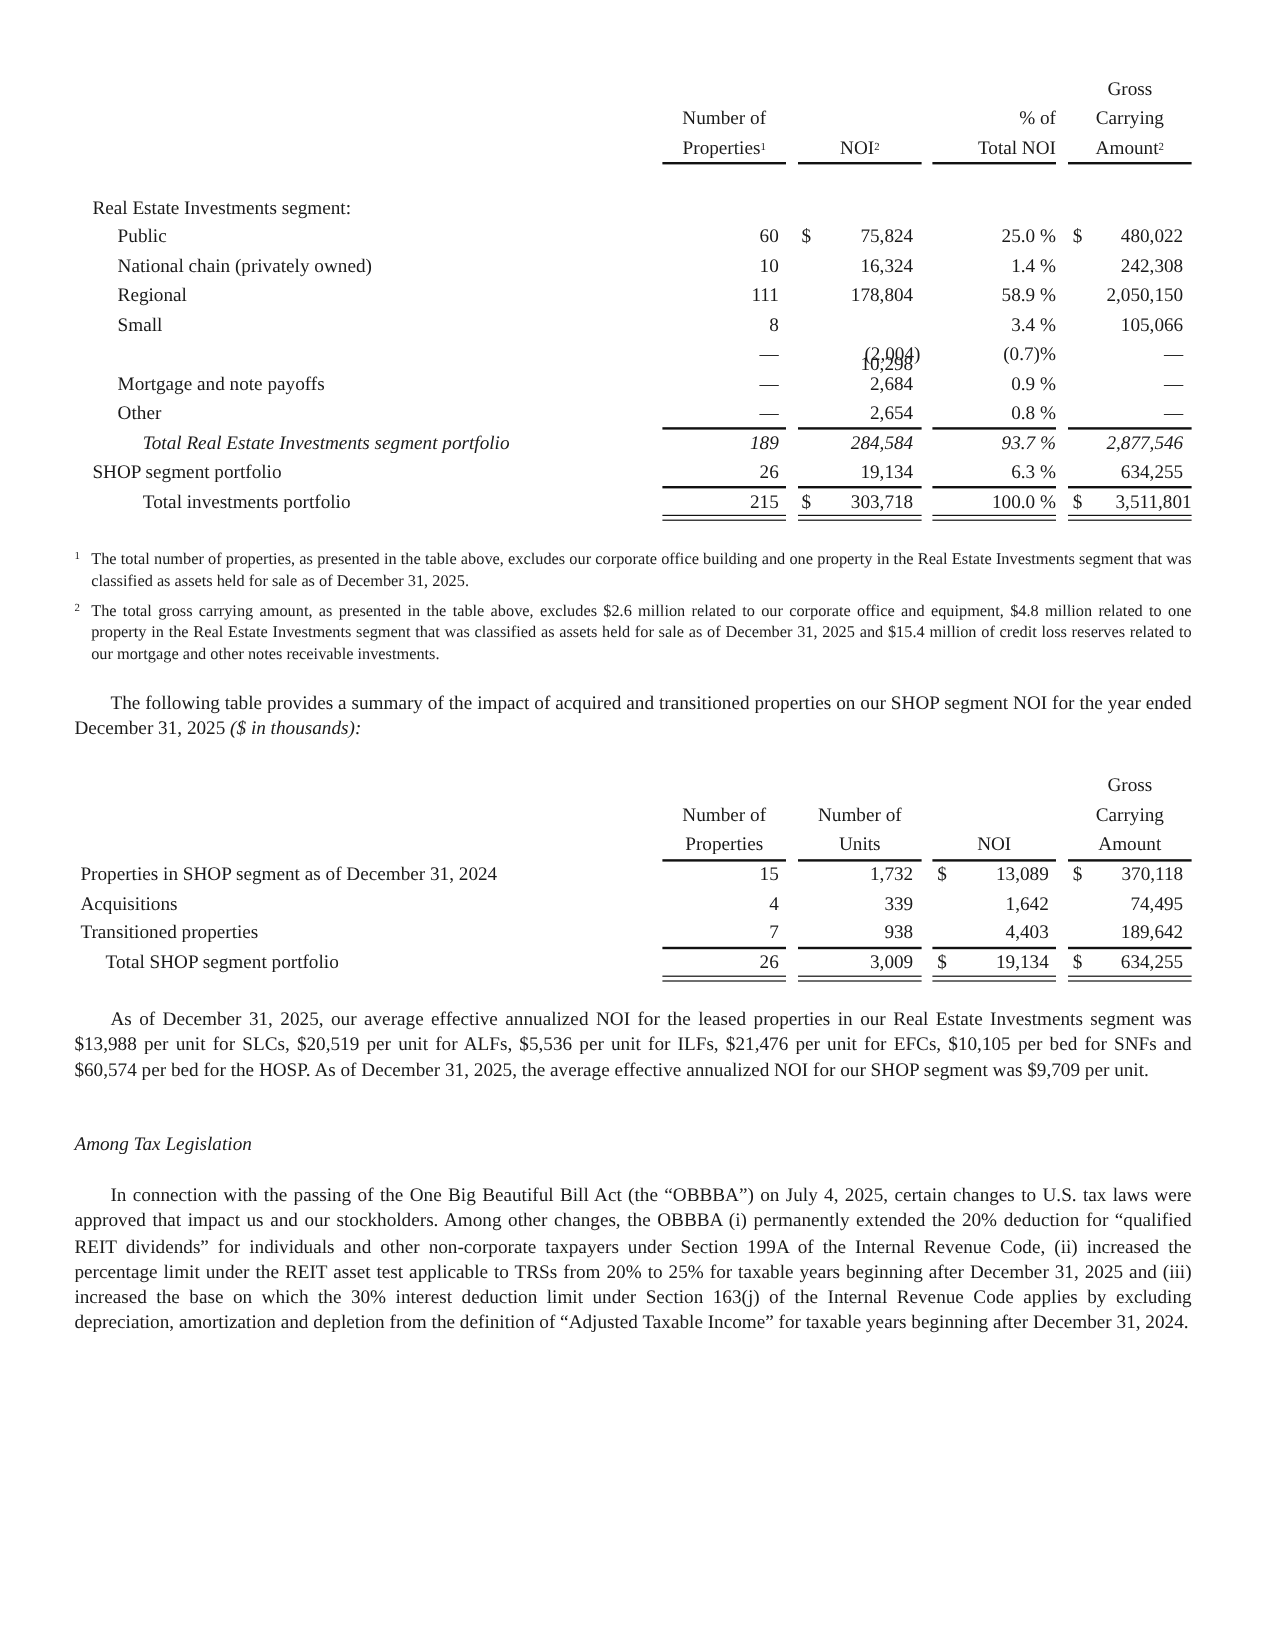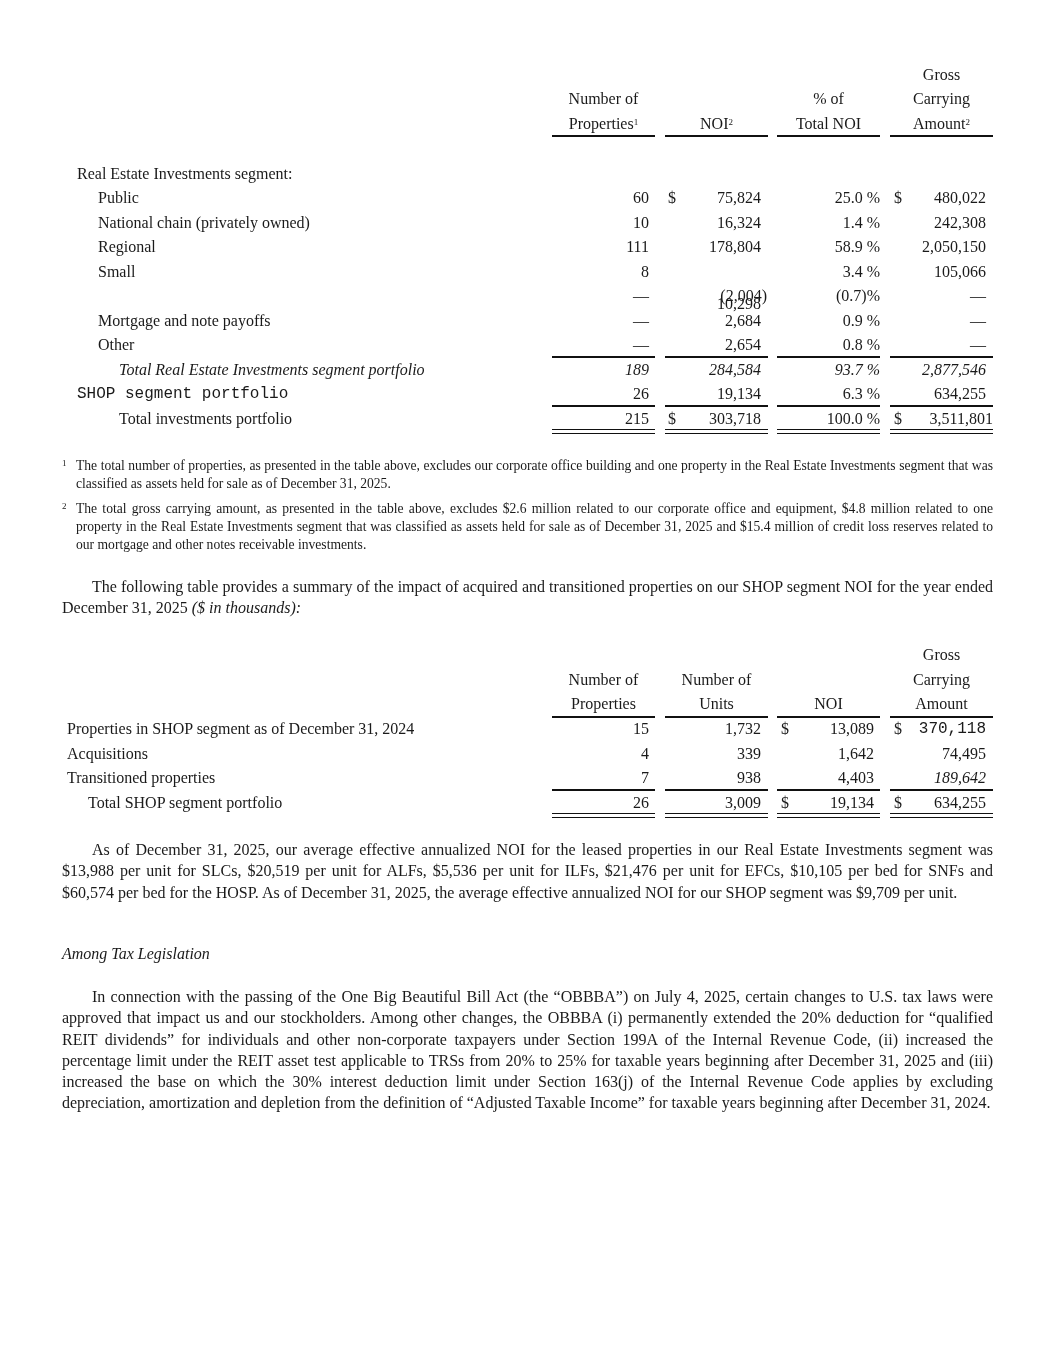--- a/index.html
+++ b/index.html
@@ -34,21 +34,21 @@
 
 <div class="page">
 
   <div class="hdr" style="left:552px; width:103px; top:87px;">
     <div>Number of</div>
     <div><span>Properties</span><sup>1</sup></div>
   </div>
   <div class="hdr" style="left:665px; width:103px; top:111.5px;">
     <span>NOI</span><sup>2</sup>
   </div>
-  <div class="hdr" style="left:777px; width:103px; top:87px;">
+  <div class="hdr" style="left:777px; width:103px; top:87px;text-align:right;">
     <div>% of</div>
     <div>Total NOI</div>
   </div>
   <div class="hdr" style="left:890px; width:103px; top:62.5px;">
     <div>Gross</div>
     <div>Carrying</div>
     <div><span>Amount</span><sup>2</sup></div>
   </div>
   <div class="hline" style="left:552px; width:103px; top:135px;"></div>
   <div class="hline" style="left:665px; width:103px; top:135px;"></div>
@@ -122,21 +122,21 @@
 
   <div class="row" style="top:357.5px;font-style:italic;">
     <span class="lbl" style="left:119px;">Total Real Estate Investments segment portfolio</span>
     <span class="num" style="right:406px;">189</span>
     <span class="num" style="right:294px;">284,584</span>
     <span class="num" style="right:175px;">93.7 %</span>
     <span class="num" style="right:69px;">2,877,546</span>
   </div>
 
   <div class="row" style="top:382px;">
-    <span class="lbl" style="left:77px;font-family:Liberation Mono, monospace;">SHOP segment portfolio</span>
+    <span class="lbl" style="left:77px;">SHOP segment portfolio</span>
     <span class="num" style="right:406px;">26</span>
     <span class="num" style="right:294px;">19,134</span>
     <span class="num" style="right:175px;">6.3 %</span>
     <span class="num" style="right:69px;">634,255</span>
   </div>
   <div class="hline" style="left:552px; width:103px; top:405px;"></div>
   <div class="hline" style="left:665px; width:103px; top:405px;"></div>
   <div class="hline" style="left:777px; width:103px; top:405px;"></div>
   <div class="hline" style="left:890px; width:103px; top:405px;"></div>
 
@@ -188,35 +188,35 @@
   <div class="hline" style="left:777px; width:103px; top:716px;"></div>
   <div class="hline" style="left:890px; width:103px; top:716px;"></div>
 
   <div class="row" style="top:717px;">
     <span class="lbl" style="left:67px;">Properties in SHOP segment as of December 31, 2024</span>
     <span class="num" style="right:406px;">15</span>
     <span class="num" style="right:294px;">1,732</span>
     <span class="cur" style="left:781px;">$</span>
     <span class="num" style="right:181px;">13,089</span>
     <span class="cur" style="left:894px;">$</span>
-    <span class="num" style="right:69px;font-family:Liberation Mono, monospace;">370,118</span>
+    <span class="num" style="right:69px;">370,118</span>
   </div>
   <div class="row" style="top:741.5px;">
     <span class="lbl" style="left:67px;">Acquisitions</span>
     <span class="num" style="right:406px;">4</span>
     <span class="num" style="right:294px;">339</span>
     <span class="num" style="right:181px;">1,642</span>
     <span class="num" style="right:69px;">74,495</span>
   </div>
   <div class="row" style="top:766px;">
     <span class="lbl" style="left:67px;">Transitioned properties</span>
     <span class="num" style="right:406px;">7</span>
     <span class="num" style="right:294px;">938</span>
     <span class="num" style="right:181px;">4,403</span>
-    <span class="num" style="right:69px;font-style:italic;">189,642</span>
+    <span class="num" style="right:69px;">189,642</span>
   </div>
   <div class="hline" style="left:552px; width:103px; top:789px;"></div>
   <div class="hline" style="left:665px; width:103px; top:789px;"></div>
   <div class="hline" style="left:777px; width:103px; top:789px;"></div>
   <div class="hline" style="left:890px; width:103px; top:789px;"></div>
   <div class="row" style="top:790.5px;">
     <span class="lbl" style="left:88px;">Total SHOP segment portfolio</span>
     <span class="num" style="right:406px;">26</span>
     <span class="num" style="right:294px;">3,009</span>
     <span class="cur" style="left:781px;">$</span>

